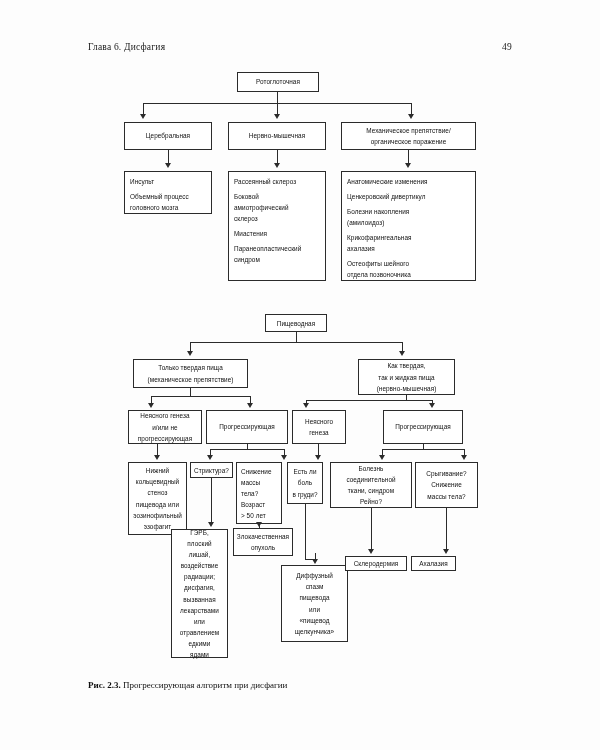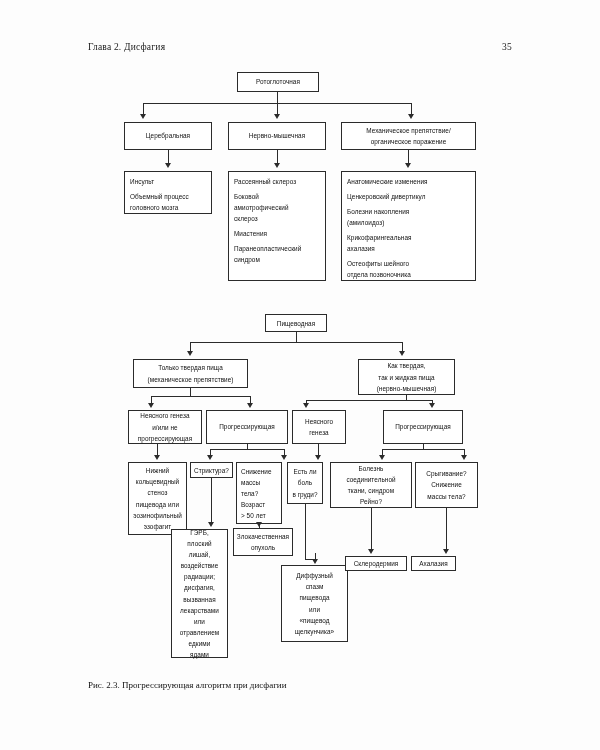--- a/index.html
+++ b/index.html
@@ -59,30 +59,30 @@
     border-right:3.4px solid transparent;
     border-top:5px solid #2b2b2b;
   }
 
   
   .caption{
     position:absolute;left:88px;top:680px;width:430px;
     font-family:"Liberation Serif", serif;
     font-size:9px;color:#111;
   }
-  .caption b{font-weight:normal;text-align:center;}
+  .caption b{font-weight:bold;text-align:center;}
 </style>
 </head>
 <body>
 
 <div class="page">
 
   <div class="runhead">
-    <span>Глава 2. Дисфагия</span>
-    <span class="pg">35</span>
+    <span>Глава 6. Дисфагия</span>
+    <span class="pg">49</span>
   </div>
 
   <div class="chart">
 
     <div class="node ctr" style="left:237px;top:72px;width:82px;height:20px;">
       <span class="ln">Ротоглоточная</span>
     </div>
 
     <div class="v" style="left:277px;top:92px;height:12px;"></div>
     <div class="h" style="left:143px;top:103px;width:268px;"></div>

